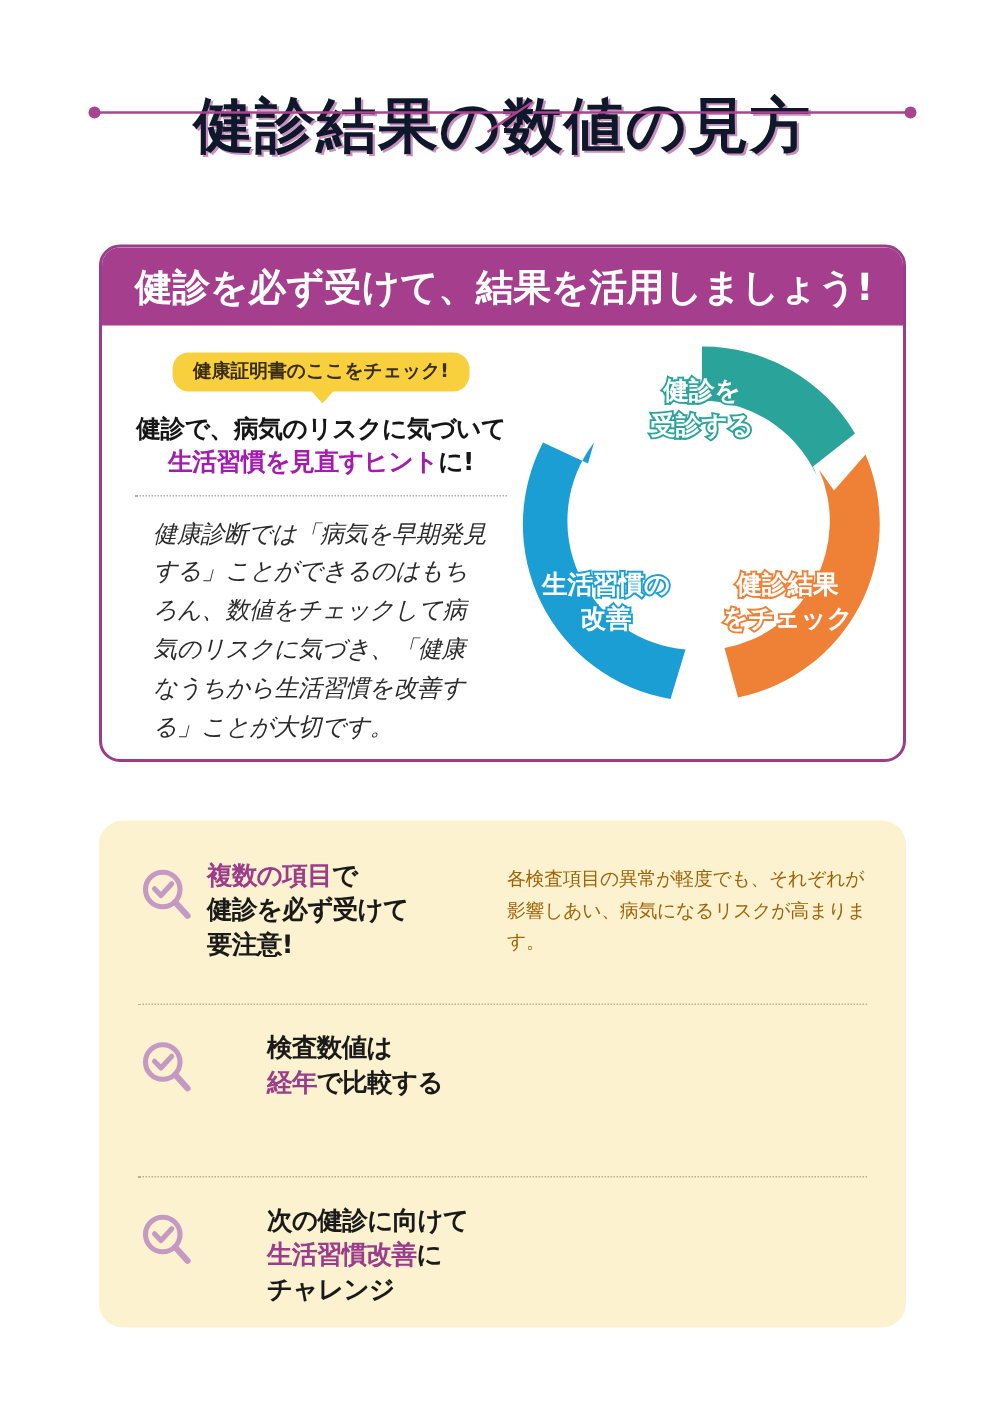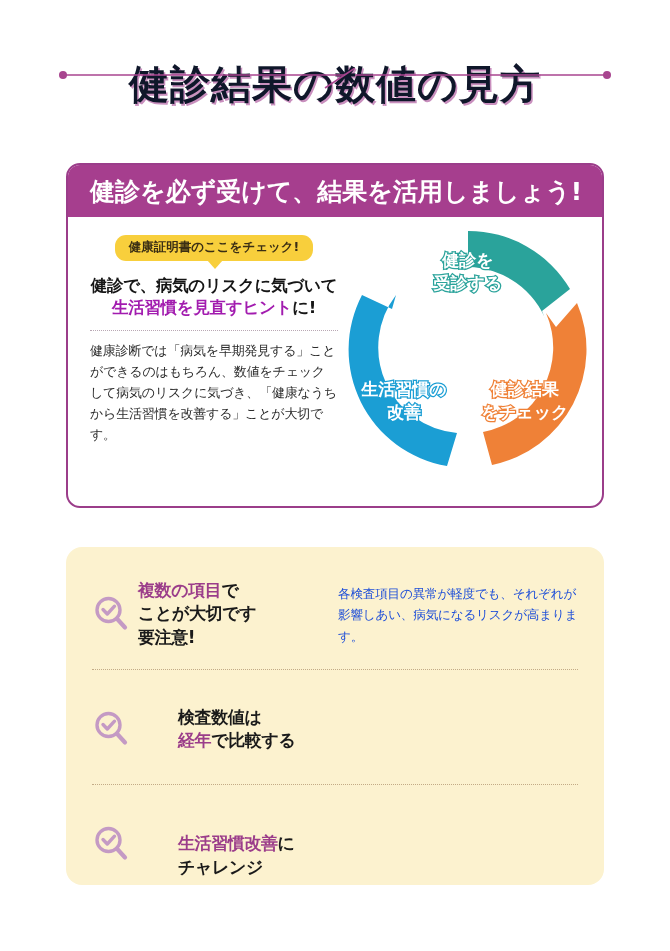--- a/index.html
+++ b/index.html
@@ -112,25 +112,26 @@
     margin: 0 0 10px 0;
     text-align: center;
   }
   .lead .hl { color: #a21caf; }
   .dotted-rule {
     border: 0;
     border-top: 1px dotted #b9a8b4;
     margin: 0 0 9px 0;
   }
   .body-text {
-    font-size: 13px;
+    font-size: 16px;
     color: #2b2b2b;
     line-height: 1.62;
     letter-spacing: -0.2px;
-    margin: 0;
+    margin: 12px;
+    font-style: italic;
   }
 
   
   .cycle {
     position: absolute;
     right: 8px; top: 6px;
     width: 252px; height: 252px;
   }
   .cycle svg { display: block; }
   .cyc-label {
@@ -151,21 +152,21 @@
     left: 66px; top: 547px;
     width: 538px;
     height: 338px;
     background: #fcf2cf;
     border-radius: 16px;
     box-sizing: border-box;
     padding: 8px 26px;
   }
   .tip {
     display: flex;
-    align-items: center;
+    align-items: flex-start;
     padding: 14px 0 14px 0;
     min-height: 86px;
   }
   .tip + .tip { border-top: 1px dotted #c3ab86; gap: 40px; }
   .tip-icon {
     flex: 0 0 auto;
     width: 46px;
     padding-top: 8px;
   }
   .tip-head {
@@ -175,21 +176,21 @@
     font-weight: bold;
     color: #1a1a1a;
     line-height: 1.36;
     letter-spacing: -0.4px;
     padding-top: 4px;
   }
   .tip-head .hl { color: #9b3d8a; }
   .tip-desc {
     flex: 1 1 auto;
     font-size: 12.6px;
-    color: #1d4ed8;
+    color: #a16207;
     line-height: 1.68;
     letter-spacing: -0.2px;
     padding-top: 6px;
     padding-left: 4px;
   }
 </style>
 </head>
 <body>
 
 <div class="title-area">
@@ -276,21 +277,21 @@
   <div class="tip">
     <div class="tip-icon">
       <svg width="40" height="40" viewBox="0 0 40 40">
         <circle cx="16.5" cy="16" r="11.5" fill="none" stroke="#c49ac4" stroke-width="3.4"></circle>
         <path d="M11 15.5 L15.3 20 L22.5 12.2" fill="none" stroke="#c49ac4" stroke-width="3.4" stroke-linecap="round" stroke-linejoin="round"></path>
         <line x1="24.8" y1="24.5" x2="33" y2="33.5" stroke="#c49ac4" stroke-width="4.2" stroke-linecap="round"></line>
       </svg>
     </div>
     <div class="tip-head">
       <span class="hl">複数の項目</span><span>で</span><br>
-      <span>ことが大切です</span><br>
+      <span>健診を必ず受けて</span><br>
       <span>要注意!</span>
     </div>
     <div class="tip-desc">各検査項目の異常が軽度でも、それぞれが影響しあい、病気になるリスクが高まります。</div>
   </div>
 
   <div class="tip">
     <div class="tip-icon">
       <svg width="40" height="40" viewBox="0 0 40 40">
         <circle cx="16.5" cy="16" r="11.5" fill="none" stroke="#c49ac4" stroke-width="3.4"></circle>
         <path d="M11 15.5 L15.3 20 L22.5 12.2" fill="none" stroke="#c49ac4" stroke-width="3.4" stroke-linecap="round" stroke-linejoin="round"></path>
@@ -305,19 +306,19 @@
 
   <div class="tip">
     <div class="tip-icon">
       <svg width="40" height="40" viewBox="0 0 40 40">
         <circle cx="16.5" cy="16" r="11.5" fill="none" stroke="#c49ac4" stroke-width="3.4"></circle>
         <path d="M11 15.5 L15.3 20 L22.5 12.2" fill="none" stroke="#c49ac4" stroke-width="3.4" stroke-linecap="round" stroke-linejoin="round"></path>
         <line x1="24.8" y1="24.5" x2="33" y2="33.5" stroke="#c49ac4" stroke-width="4.2" stroke-linecap="round"></line>
       </svg>
     </div>
     <div class="tip-head">
-      <br>
+      <span>次の健診に向けて</span><br>
       <span class="hl">生活習慣改善</span><span>に</span><br>
       <span>チャレンジ</span>
     </div>
   </div>
 
 </section>
 
 </body></html>

